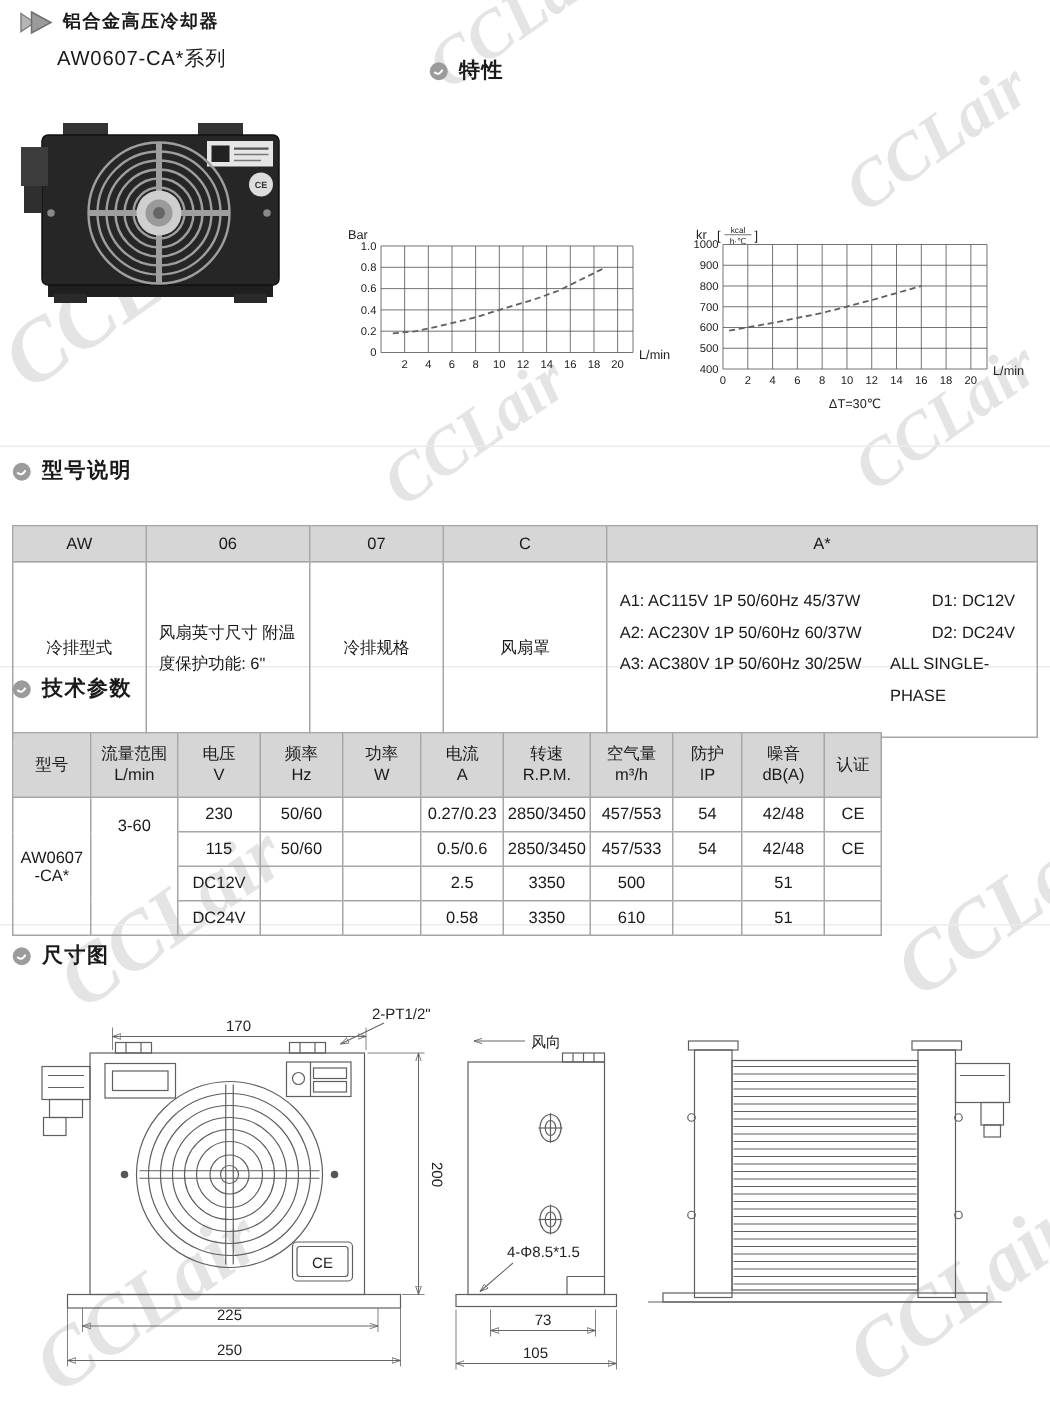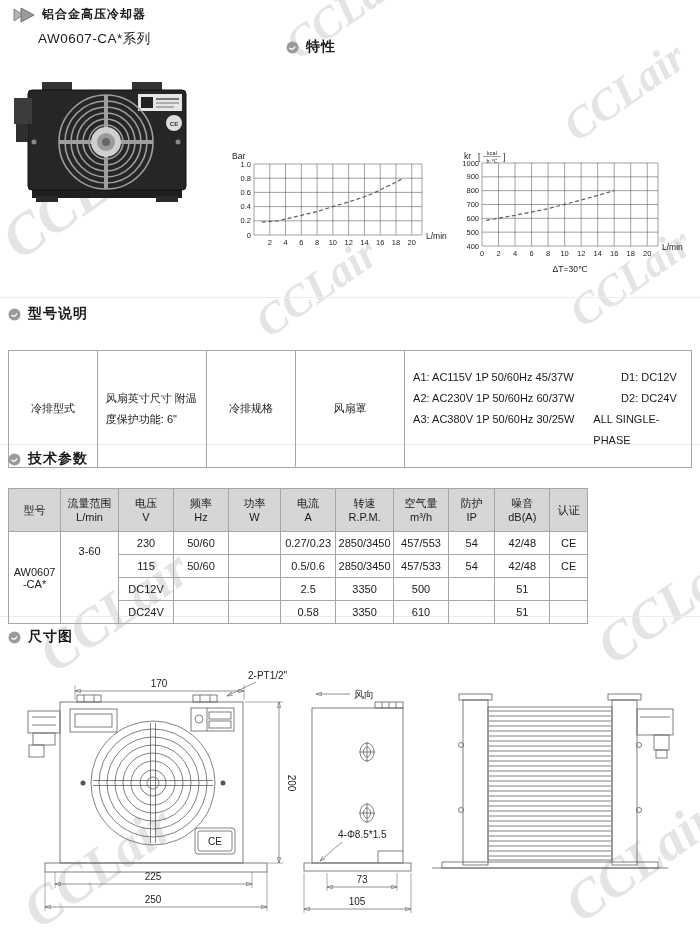--- a/index.html
+++ b/index.html
@@ -222,20 +222,27 @@
     </div>
     <table class="t1">
       <colgroup>
           <col style="width:13%">
           <col style="width:16%">
           <col style="width:13%">
           <col style="width:16%">
           <col style="width:42%">
         </colgroup>
       <tbody>
+          <tr>
+        <th>AW</th>
+        <th>06</th>
+        <th>07</th>
+        <th>C</th>
+        <th>A*</th>
+      </tr>
       <tr>
         <td>冷排型式</td>
         <td class="left">风扇英寸尺寸 附温度保护功能: 6"</td>
         <td>冷排规格</td>
         <td>风扇罩</td>
         <td class="left">
           <div class="opt">
             <span class="a">A1: AC115V 1P 50/60Hz 45/37W</span>
             <span>D1: DC12V</span>
           </div>

